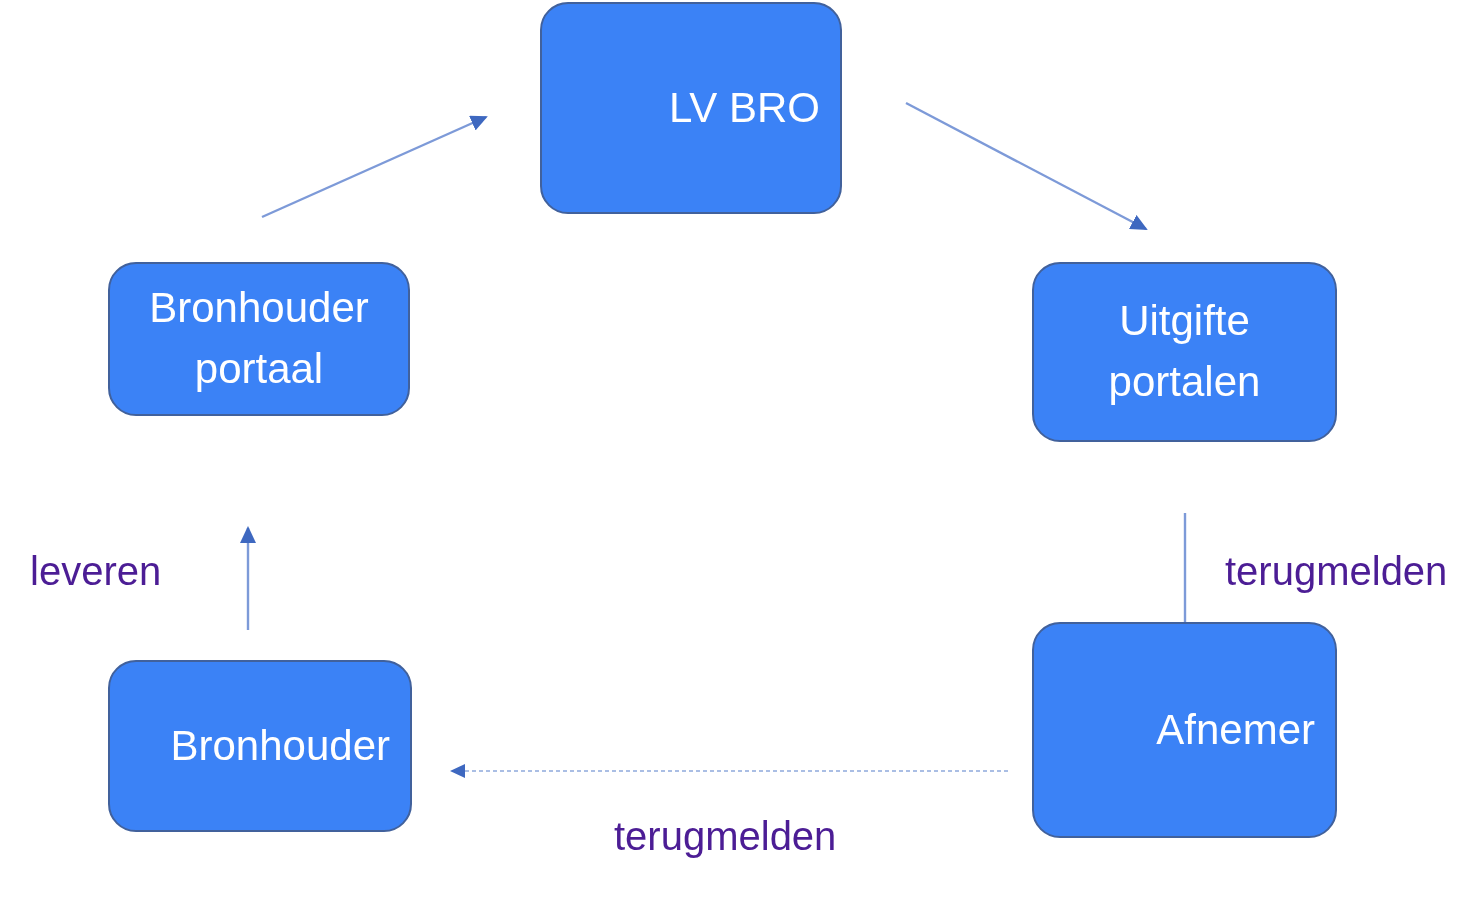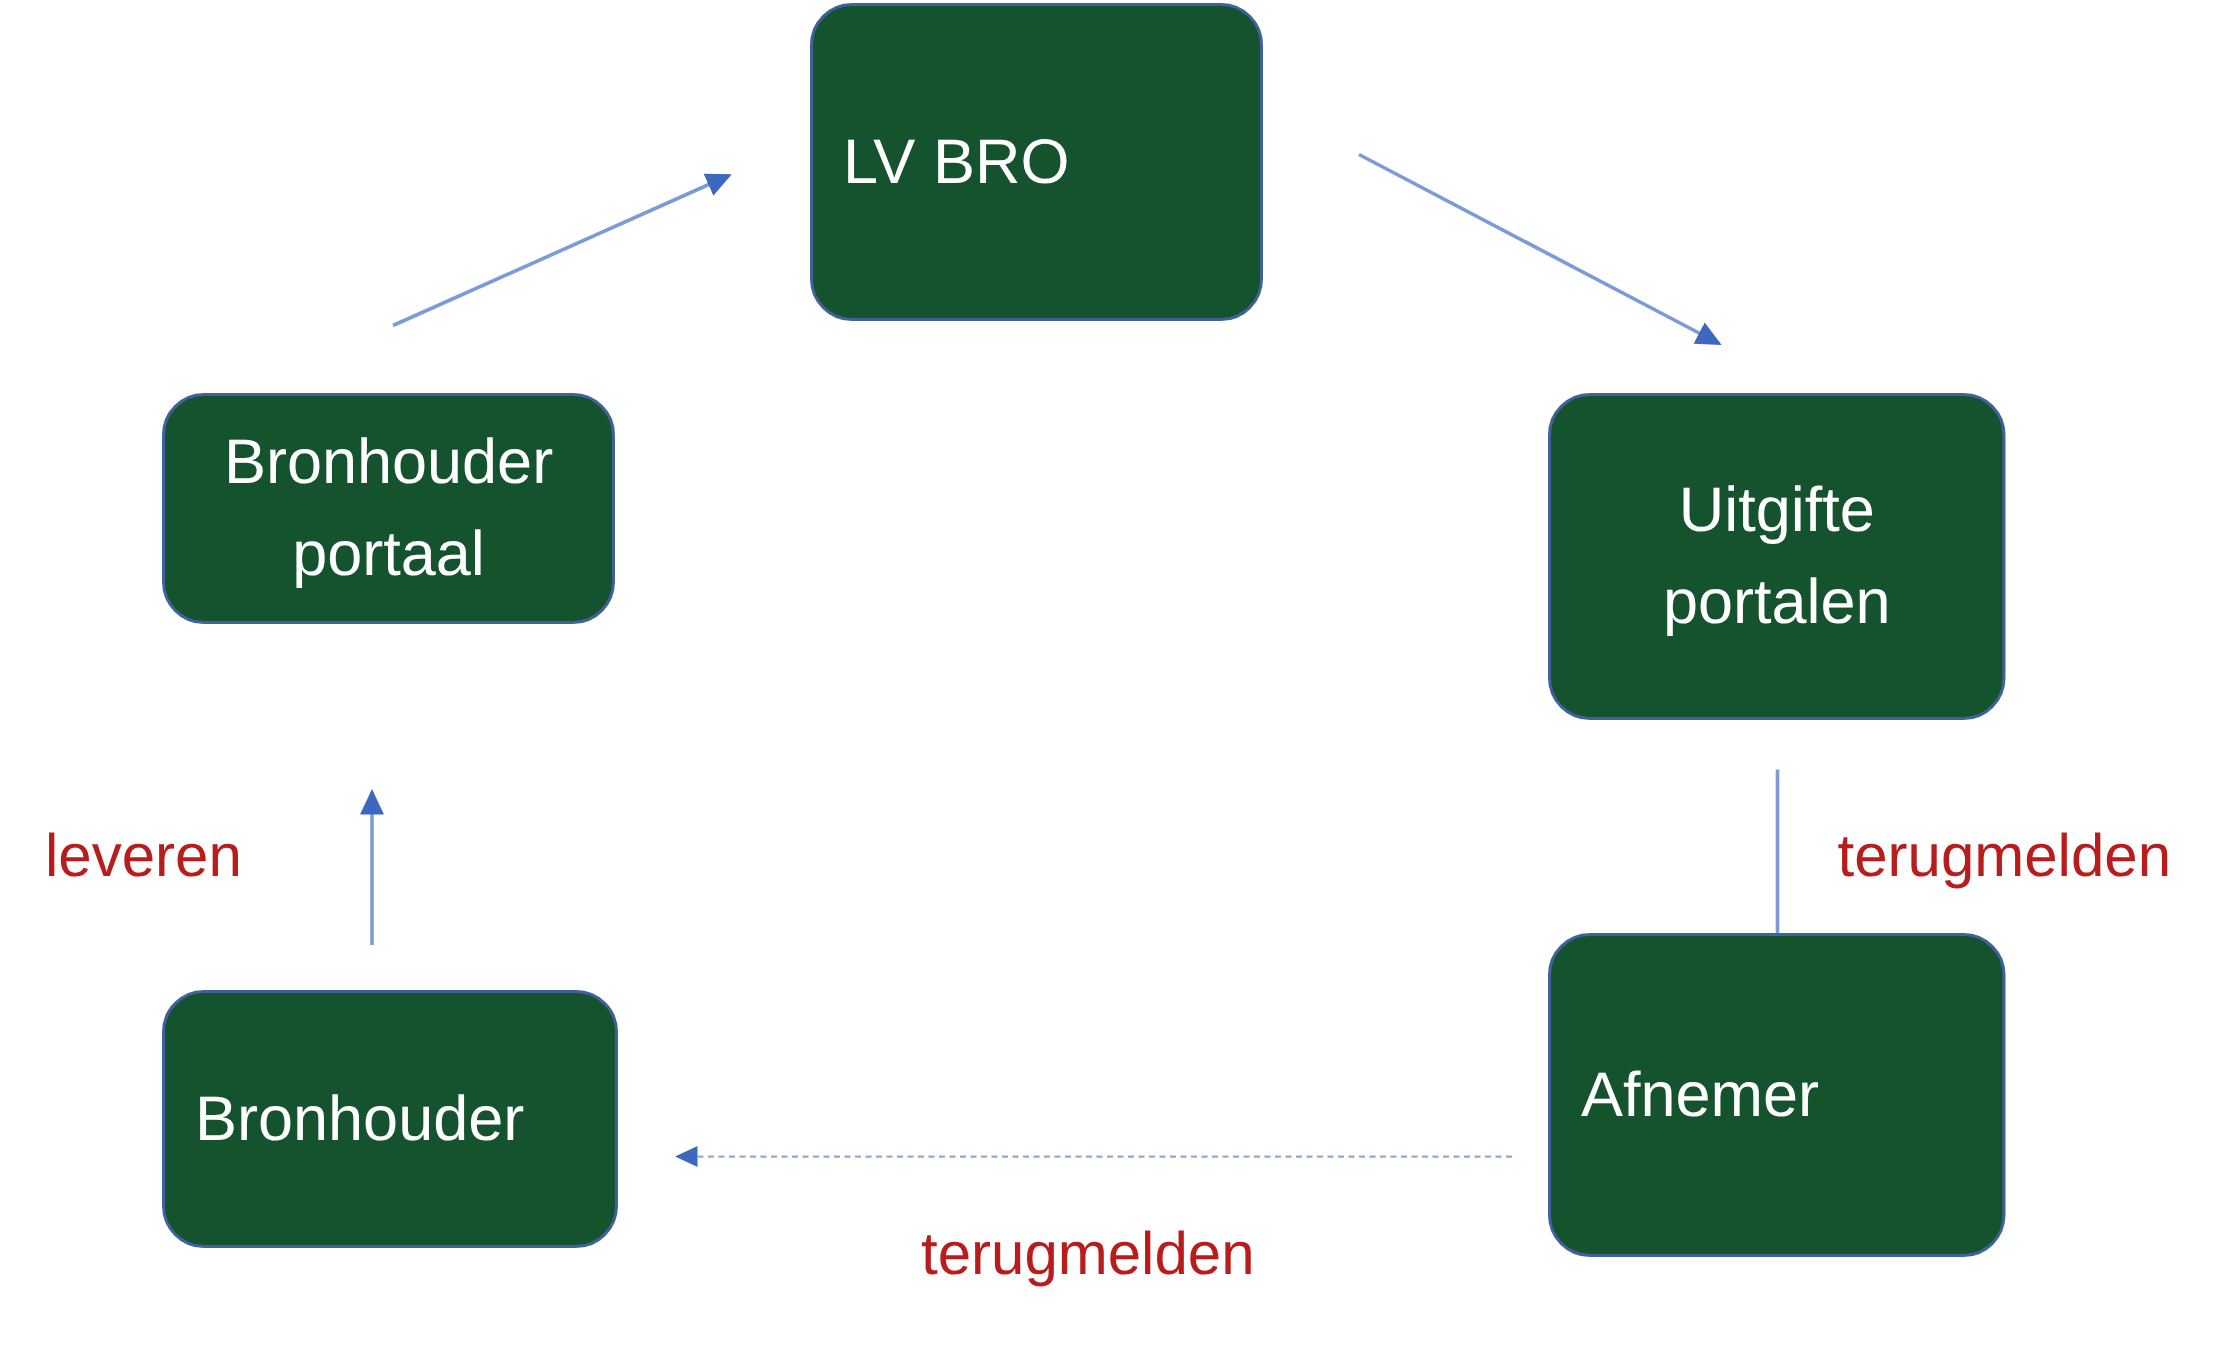--- a/index.html
+++ b/index.html
@@ -18,40 +18,40 @@
   .arrow-layer {
     position: absolute;
     left: 0;
     top: 0;
     width: 1480px;
     height: 898px;
   }
   .node {
     position: absolute;
     box-sizing: border-box;
-    background: #14532d;
+    background: #3b82f6;
     border: 2px solid #41619C;
     border-radius: 28px;
     color: #ffffff;
     font-size: 42px;
     line-height: 1.45;
     display: flex;
     align-items: center;
-    justify-content: flex-start;
+    justify-content: flex-end;
     text-align: center;
     padding: 0 20px;
   }
   .node-lv-bro            { left: 540px;  top: 2px;   width: 302px; height: 212px; }
   .node-bronhouder-portaal{ left: 108px;  top: 262px; width: 302px; height: 154px; }
-  .node-uitgifte-portalen { left: 1032px; top: 262px; width: 305px; height: 218px; }
+  .node-uitgifte-portalen { left: 1032px; top: 262px; width: 305px; height: 180px; }
   .node-bronhouder        { left: 108px;  top: 660px; width: 304px; height: 172px; }
   .node-afnemer           { left: 1032px; top: 622px; width: 305px; height: 216px; }
   .edge-label {
     position: absolute;
-    color: #b91c1c;
+    color: #4c1d95;
     font-size: 40px;
     line-height: 1;
     white-space: nowrap;
   }
   .label-leveren     { left: 30px;   top: 551px; }
   .label-raadplegen  { left: 1225px; top: 551px; }
   .label-terugmelden { left: 572px;  top: 816px; margin-left: 42px; }
 </style>
 </head>
 <body>

